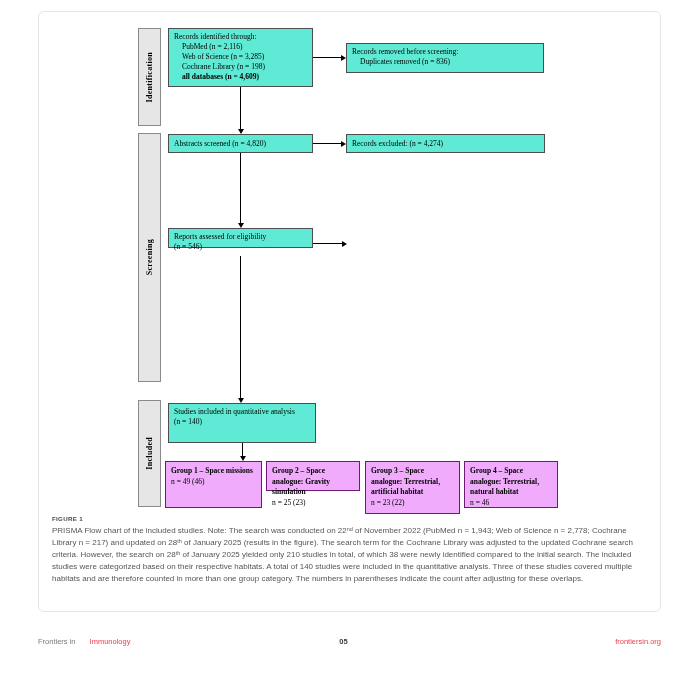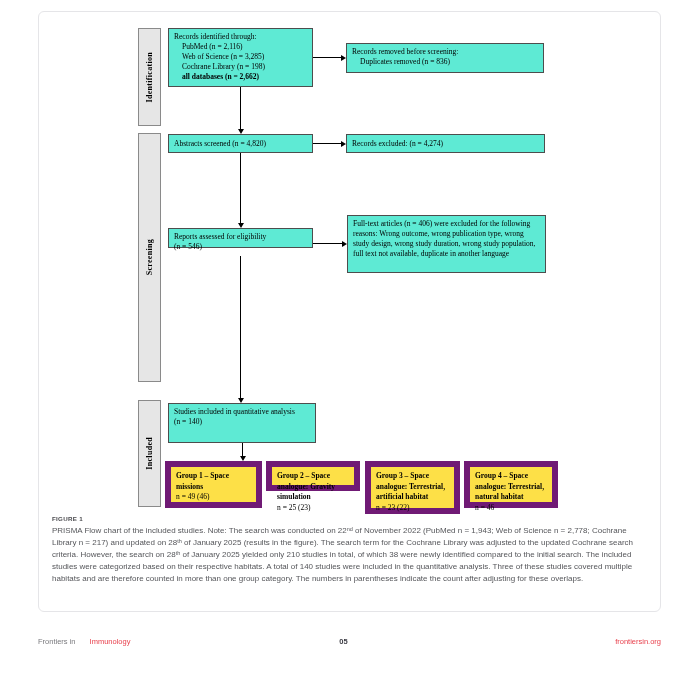--- a/index.html
+++ b/index.html
@@ -17,21 +17,21 @@
   .stage-label{position:absolute;width:23px;background:#e6e6e6;border:1px solid #8a8a8a;
     box-sizing:border-box;display:flex;align-items:center;justify-content:center;}
   .stage-label span{writing-mode:vertical-rl;transform:rotate(180deg);
     font-weight:bold;font-size:8px;letter-spacing:.3px;white-space:nowrap;}
 
   .fbox{position:absolute;background:#5eead4;border:1px solid #4d4d4d;box-sizing:border-box;
     font-size:7.5px;line-height:10px;padding:3px 5px;}
   .fbox .indent{padding-left:8px;}
   .fbox .bold{font-weight:bold;}
 
-  .gbox{position:absolute;background:#fde047;border:6px solid #701a75;box-sizing:border-box;
+  .gbox{position:absolute;background:#f0abfc;border:1px solid #701a75;box-sizing:border-box;
     font-size:7.5px;line-height:10.5px;padding:4px 5px;}
   .gbox .gtitle{font-weight:bold;}
 
   
   .arrow-h{position:absolute;height:1px;background:#000;}
   .arrow-h::after{content:"";position:absolute;right:-5px;top:-2.5px;width:0;height:0;
     border-top:3px solid transparent;border-bottom:3px solid transparent;border-left:5px solid #000;}
   .arrow-v{position:absolute;width:1px;background:#000;}
   .arrow-v::after{content:"";position:absolute;bottom:-5px;left:-2.5px;width:0;height:0;
     border-left:3px solid transparent;border-right:3px solid transparent;border-top:5px solid #000;}
@@ -67,44 +67,41 @@
   </div>
   <div class="stage-label" style="left:138px;top:400px;height:107px;">
     <span>Included</span>
   </div>
 
   <div class="fbox" style="left:168px;top:28px;width:145px;height:59px;">
     <div>Records identified through:</div>
     <div class="indent">PubMed (n = 2,116)</div>
     <div class="indent">Web of Science (n = 3,285)</div>
     <div class="indent">Cochrane Library (n = 198)</div>
-    <div class="indent bold">all databases (n = 2,662)</div>
+    <div class="indent bold">all databases (n = 4,609)</div>
   </div>
 
   <div class="fbox" style="left:346px;top:43px;width:198px;height:30px;">
     <div>Records removed before screening:</div>
     <div class="indent">Duplicates removed (n = 836)</div>
   </div>
 
   <div class="fbox" style="left:168px;top:134px;width:145px;height:19px;display:flex;align-items:center;">
     <span>Abstracts screened (n = 4,820)</span>
   </div>
 
   <div class="fbox" style="left:346px;top:134px;width:199px;height:19px;display:flex;align-items:center;">
     <span>Records excluded: (n = 4,274)</span>
   </div>
 
   <div class="fbox" style="left:168px;top:228px;width:145px;height:20px;">
     <div>Reports assessed for eligibility</div>
     <div>(n = 546)</div>
   </div>
 
-  <div class="fbox" style="left:347px;top:215px;width:199px;height:58px;">
-    <span>Full-text articles (n = 406) were excluded for the following reasons: Wrong outcome, wrong publication type, wrong study design, wrong study duration, wrong study population, full text not available, duplicate in another language</span>
-  </div>
 
   <div class="fbox" style="left:168px;top:403px;width:148px;height:40px;">
     <div>Studies included in quantitative analysis</div>
     <div>(n = 140)</div>
   </div>
 
   <div class="gbox" style="left:165px;top:461px;width:97px;height:47px;">
     <div class="gtitle">Group 1 – Space missions</div>
     <div>n = 49 (46)</div>
   </div>

